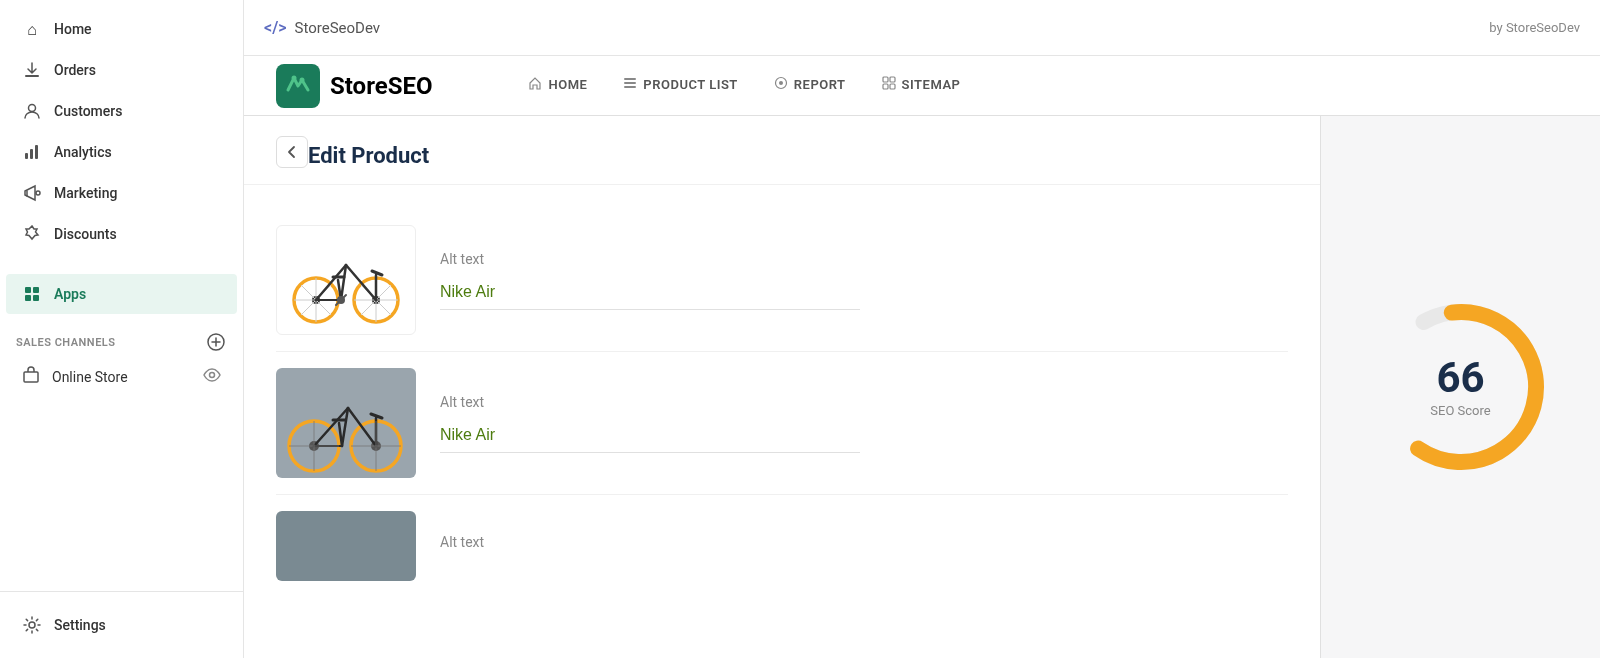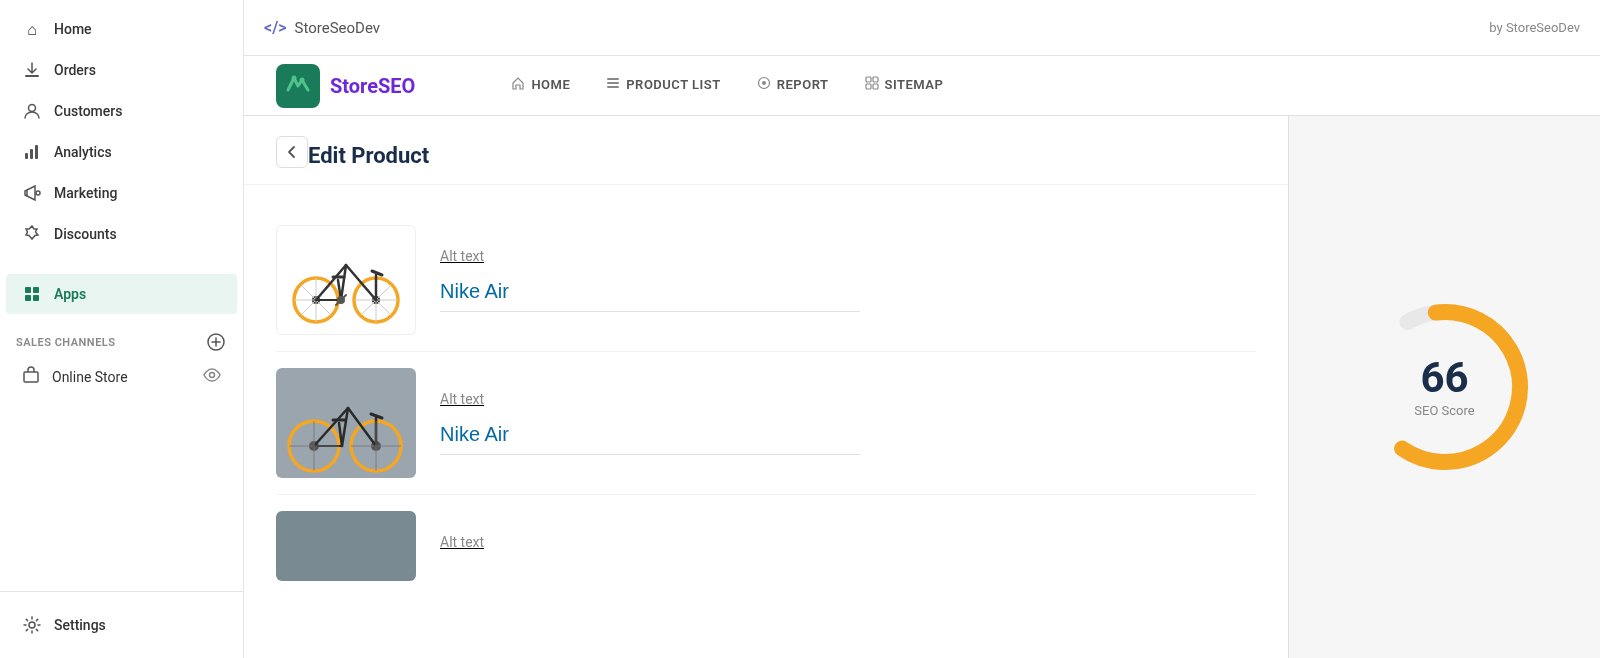--- a/index.html
+++ b/index.html
@@ -115,21 +115,21 @@
     .plugin-logo { display: flex; align-items: center; gap: 10px; margin-right: 24px; }
     .plugin-logo-icon {
       width: 44px; height: 44px;
       background: #1a7b5a;
       border-radius: 8px;
       display: flex; align-items: center; justify-content: center;
       color: #fff;
       font-size: 22px;
       font-weight: 700;
     }
-    .plugin-logo-text { font-size: 20px; font-weight: 700; color: #6d28d9; }
+    .plugin-logo-text { font-size: 24px; font-weight: 700; color: #000000; }
     .plugin-nav-links { display: flex; align-items: center; gap: 4px; margin-left: 24px; }
     .plugin-nav-link {
       display: flex; align-items: center; gap: 6px;
       padding: 8px 16px;
       font-size: 13px;
       font-weight: 600;
       color: #555;
       cursor: pointer;
       letter-spacing: 0.5px;
       text-transform: uppercase;
@@ -172,50 +172,49 @@
     .images-section {
       padding: 24px 32px;
       background: #fff;
     }
     .image-row {
       display: flex;
       align-items: center;
       gap: 24px;
       padding: 16px 0;
       border-bottom: 1px solid #f0f0f0;
-      text-decoration: underline;
     }
     .image-row:last-child { border-bottom: none; }
     .product-img {
       width: 140px;
       height: 110px;
       border-radius: 6px;
       overflow: hidden;
       background: #f5f5f5;
       display: flex; align-items: center; justify-content: center;
       flex-shrink: 0;
     }
 
     .alt-text-col { flex: 1; }
     .alt-label { font-size: 14px; color: #888; margin-bottom: 8px; font-weight: 400; }
     .alt-input {
       width: 100%;
       max-width: 420px;
       border: none;
       border-bottom: 1px solid #e0e0e0;
       padding: 8px 0;
-      font-size: 20px;
-      color: #0369a1;
+      font-size: 16px;
+      color: #4d7c0f;
       background: transparent;
       outline: none;
     }
 
     
     .seo-panel {
-      width: 312px;
+      width: 280px;
       background: #f6f6f7;
       border-left: 1px solid #e0e0e0;
       display: flex;
       flex-direction: column;
       align-items: center;
       justify-content: center;
       flex-shrink: 0;
     }
 
     

